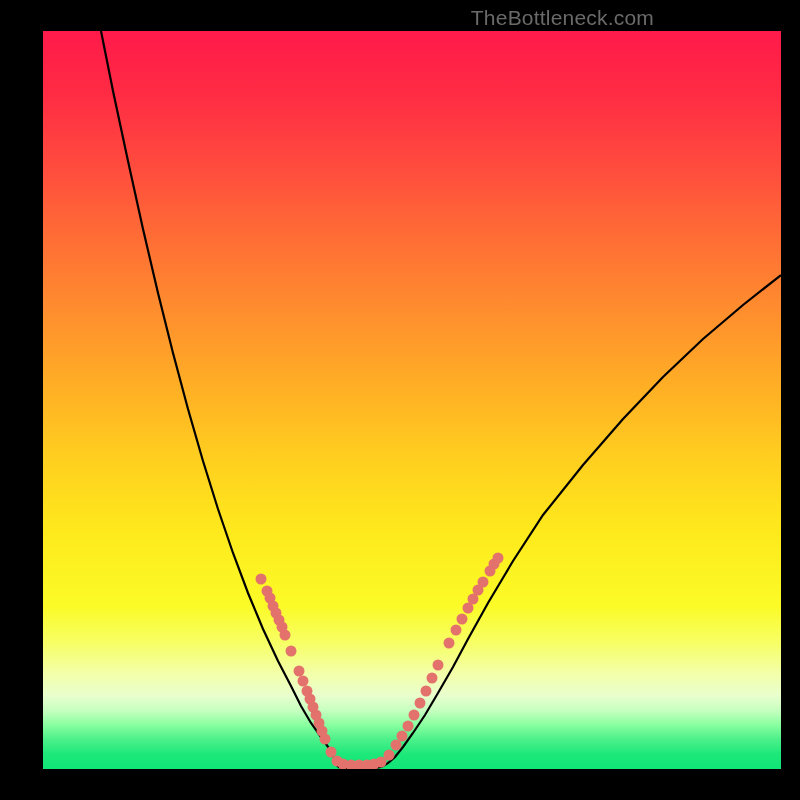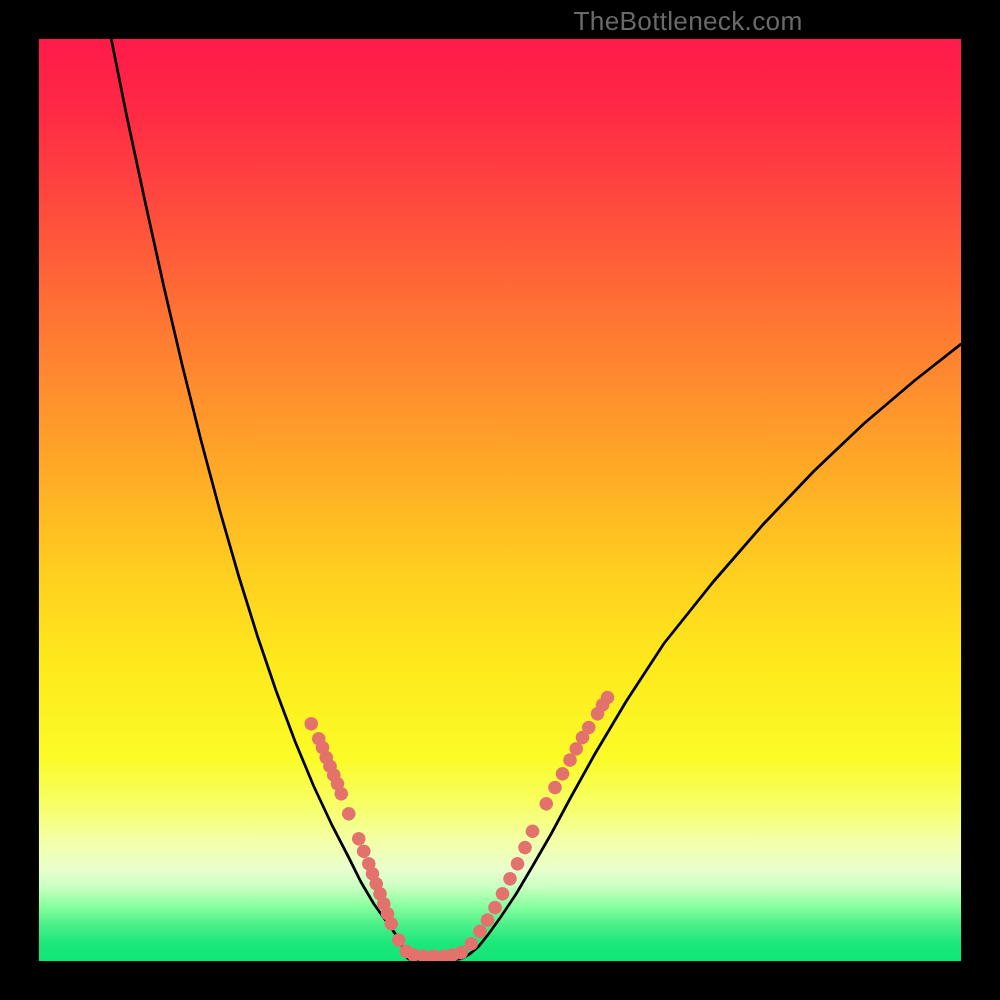--- a/index.html
+++ b/index.html
@@ -7,21 +7,21 @@
     padding: 0;
     width: 800px;
     height: 800px;
     background: #000;
     overflow: hidden;
     font-family: Arial, Helvetica, sans-serif;
   }
   .frame {
     position: absolute;
     top: 0;
-    left: 0;
+    left: 12px;
     width: 652px;
     height: 800px;
     background: #000;
   }
   .plot-area {
     position: absolute;
     top: 31px;
     left: 31px;
     width: 738px;
     height: 738px;

